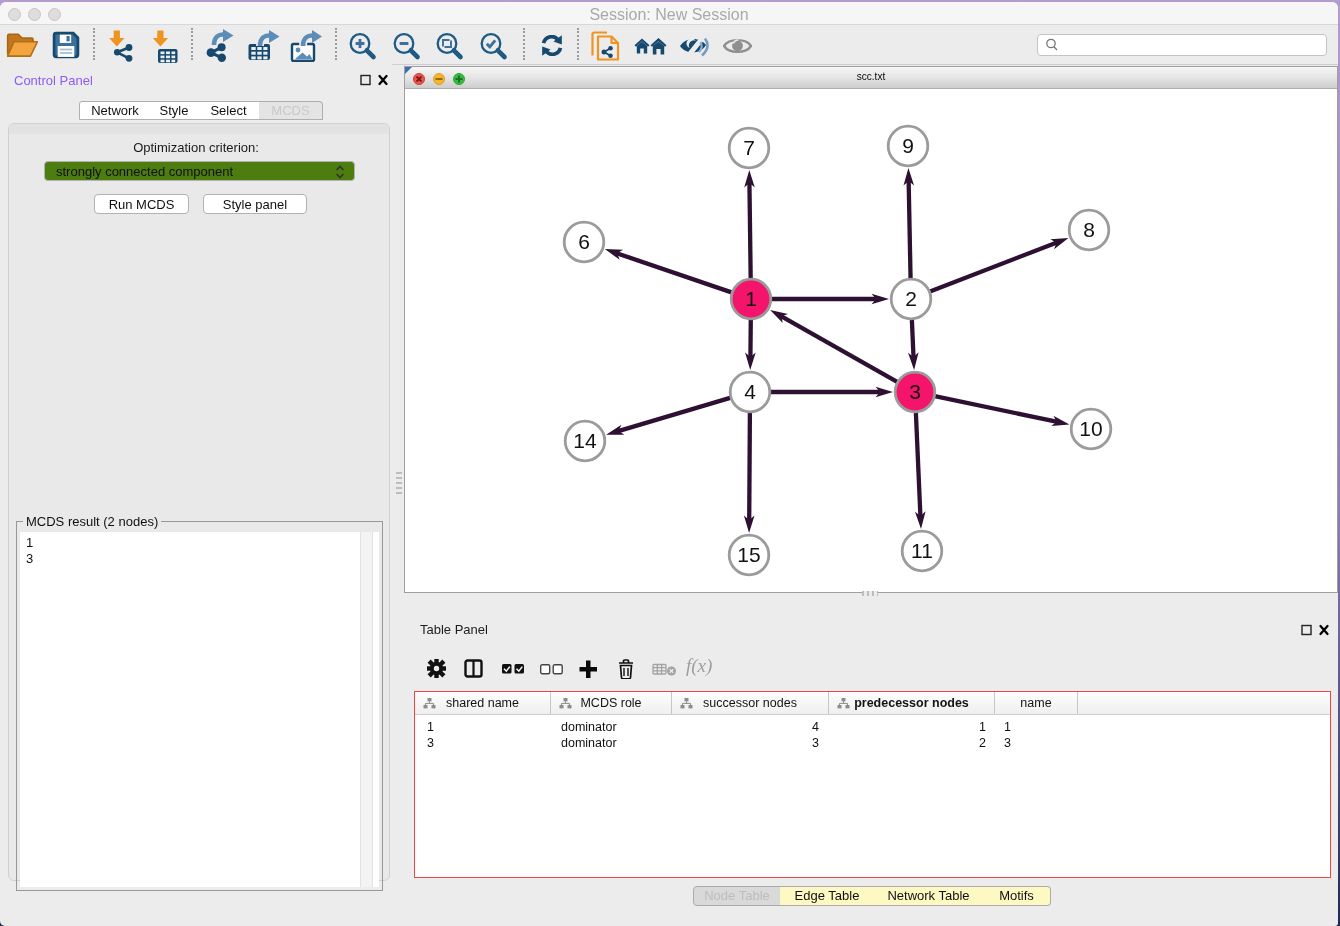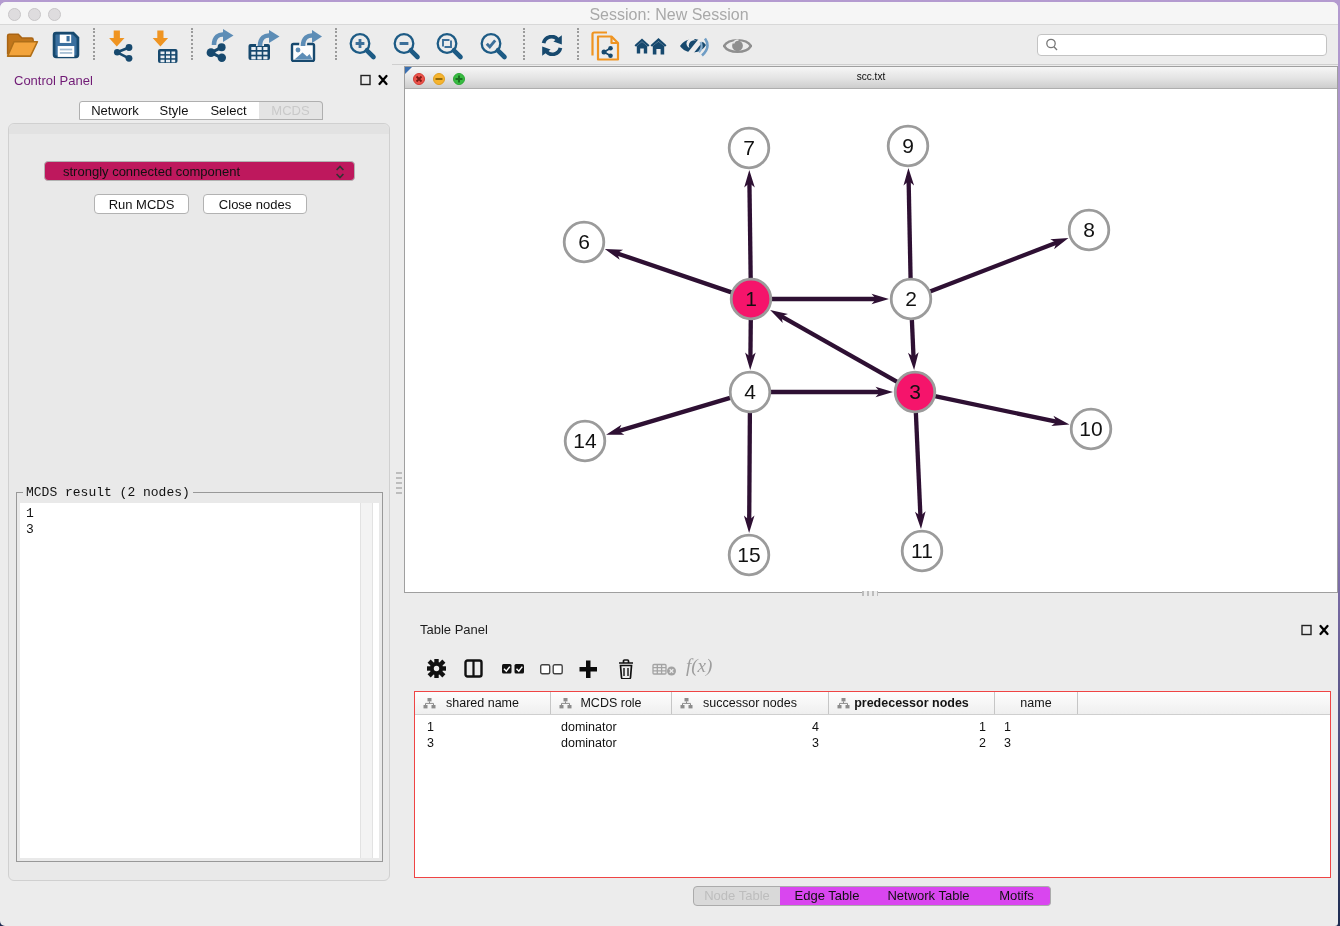--- a/index.html
+++ b/index.html
@@ -18,33 +18,33 @@
   #toolbar{position:absolute;left:0;top:23px;width:1338px;height:39px;background:#ececec;
        border-bottom:1px solid #cfcfcf;}
   .tsep{position:absolute;top:3px;height:32px;width:0;
        border-left:2px dotted #9b9b9b;}
   .ticon{position:absolute;top:0;}
   #searchbox{position:absolute;left:1037px;top:9px;width:288px;height:20px;background:#fff;
        border:1px solid #c3c3c3;border-radius:4px;}
 
   
   #cpanel{position:absolute;left:0;top:62px;width:392px;height:824px;background:#ececec;}
-  #cp-title{position:absolute;left:14px;top:9px;font-size:13px;color:#701a75;}
+  #cp-title{position:absolute;left:14px;top:9px;font-size:13px;color:#8b5cf6;}
   .tab{position:absolute;top:37px;height:19px;box-sizing:border-box;border:1px solid #afafaf;
        background:#fff;font-size:13px;color:#111;text-align:center;line-height:18px;}
   #cp-content{position:absolute;left:8px;top:59px;width:382px;height:758px;
        background:#e9e9e9;border:1px solid #d0d0d0;border-radius:6px;box-sizing:border-box;}
   #optlabel{position:absolute;left:0;top:76px;width:100%;text-align:center;font-size:13px;color:#1a1a1a;}
-  #dropdown{position:absolute;left:44px;top:97px;width:311px;height:20px;background:#be185d;
+  #dropdown{position:absolute;left:44px;top:97px;width:311px;height:20px;background:#4d7c0f;
        border:1px solid #b2b2b2;border-radius:4px;font-size:13px;color:#111;line-height:19px;
-       padding-left:18px;box-sizing:border-box;}
+       padding-left:11px;box-sizing:border-box;}
   .btn{position:absolute;top:130px;height:20px;background:#fff;border:1px solid #b2b2b2;
        border-radius:4px;font-size:13px;color:#111;text-align:center;line-height:19px;box-sizing:border-box;}
-  #groupbox{position:absolute;left:16px;top:428px;width:367px;height:370px;
-       border:1px solid #989898;box-sizing:border-box;font-family:Liberation Mono, monospace;}
+  #groupbox{position:absolute;left:16px;top:457px;width:367px;height:370px;
+       border:1px solid #989898;box-sizing:border-box;}
   #grouplabel{position:absolute;left:6px;top:-8px;background:#e9e9e9;padding:0 3px;
        font-size:13px;color:#111;}
   #groupwhite{position:absolute;left:3px;top:10px;width:359px;height:355px;background:#fff;
        font-size:13px;color:#111;line-height:16px;padding:3px 0 0 6px;box-sizing:border-box;}
   #gscroll{position:absolute;right:6px;top:0;width:11px;height:355px;background:#f3f3f3;
        border-left:1px solid #e2e2e2;border-right:1px solid #e2e2e2;}
 
   
   #netwin{position:absolute;left:404px;top:64px;width:934px;height:527px;
        border:1px solid #9f9f9f;box-sizing:border-box;}
@@ -59,21 +59,21 @@
   #tpanel{position:absolute;left:404px;top:596px;width:934px;height:290px;margin-top:19px;}
   #tp-title{position:absolute;left:16px;top:5px;font-size:13px;color:#1e1e1e;}
   #tablebox{position:absolute;left:10px;top:74px;width:917px;height:187px;background:#fff;
        border:1px solid #ef4444;box-sizing:border-box;}
   #thead{position:absolute;left:0;top:0;width:100%;height:23px;
        background:linear-gradient(180deg,#fdfdfd,#efefef);border-bottom:1px solid #cfcfcf;box-sizing:border-box;}
   .thcell{position:absolute;top:0;height:22px;border-right:1px solid #c6c6c6;
        font-size:12.5px;color:#141414;text-align:center;line-height:22px;box-sizing:border-box;}
   .trow{position:absolute;font-size:12.5px;color:#111;height:16px;line-height:16px;}
   .btab{position:absolute;top:269px;height:20px;box-sizing:border-box;border:1px solid #ababab;
-       background:#d946ef;font-size:13px;color:#111;text-align:center;line-height:18px;font-weight:500;}
+       background:#fef9c3;font-size:13px;color:#111;text-align:center;line-height:18px;font-weight:500;}
 
   
   #statusbar{position:absolute;left:0;top:886px;width:1338px;height:38px;background:#ececec;
        border-top:1px solid #c6c6c6;}
   #listbtn{position:absolute;left:10px;top:9px;width:28px;height:26px;background:#f6f6f6;
        border:1px solid #ababab;box-sizing:border-box;}
   #membtn{position:absolute;left:1261px;top:11px;width:61px;height:23px;background:#f4f4f4;
        border:1px solid #a8a8a8;border-radius:3px;box-sizing:border-box;
        font-size:11px;color:#111;}
   .panicon{position:absolute;top:0;}
@@ -242,28 +242,29 @@
       <rect x="1" y="1.5" width="9" height="9" fill="none" stroke="#222" stroke-width="1.4"></rect>
       <path d="M19.5 2 L26.5 10 M26.5 2 L19.5 10" stroke="#000" stroke-width="2.3" stroke-linecap="round"></path>
     </svg>
     <div class="tab" style="left:79px;width:72px;border-radius:3px 0 0 0;">Network</div>
     <div class="tab" style="left:150px;width:49px;border-left:none;">Style</div>
     <div class="tab" style="left:198px;width:62px;border-left:none;">Select</div>
     <div class="tab" style="left:259px;width:64px;border-left:none;border-radius:0 4px 0 0;background:#e4e4e4;color:#c9c9c9;">MCDS</div>
     <div id="cp-content">
         <div style="position:absolute;left:0;top:0;width:100%;height:10px;background:#e2e2e2;border-radius:6px 6px 0 0;"></div>
       </div>
+    <div id="optlabel">Optimization criterion:</div>
     <div id="dropdown">strongly connected component
       <svg width="10" height="14" style="position:absolute;right:9px;top:3px" viewBox="0 0 10 14">
         <path d="M1.6 5 L5 1.4 L8.4 5" fill="none" stroke="#333" stroke-width="1.6"></path>
         <path d="M1.6 9 L5 12.6 L8.4 9" fill="none" stroke="#333" stroke-width="1.6"></path>
       </svg>
     </div>
     <div class="btn" style="left:94px;width:95px;">Run MCDS</div>
-    <div class="btn" style="left:203px;width:104px;">Close nodes</div>
+    <div class="btn" style="left:203px;width:104px;">Style panel</div>
     <div id="groupbox">
       <div id="grouplabel">MCDS result (2 nodes)</div>
       <div id="groupwhite">1<br>3
         <div id="gscroll"></div>
       </div>
     </div>
   </div>
 
   <div class="abs" style="left:396px;top:470px;width:6px;height:22px;
        background:repeating-linear-gradient(180deg,#bdbdbd 0 2px,#ececec 2px 5px);"></div>

